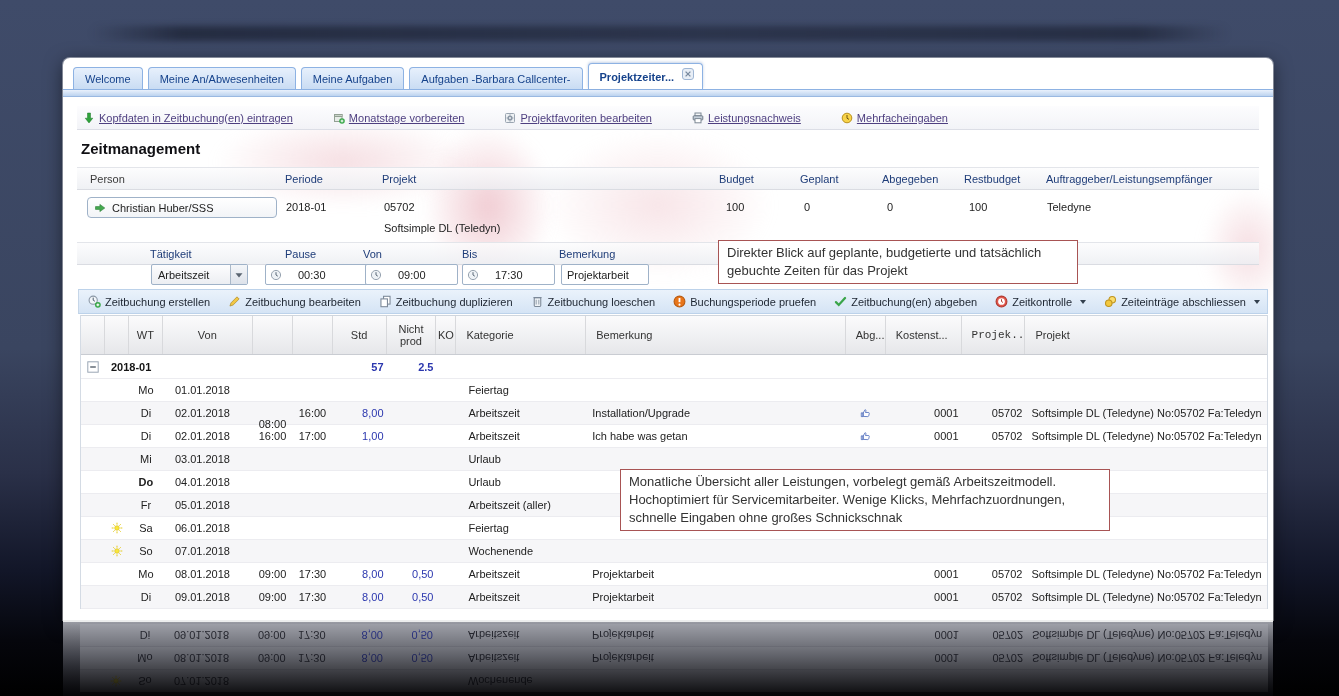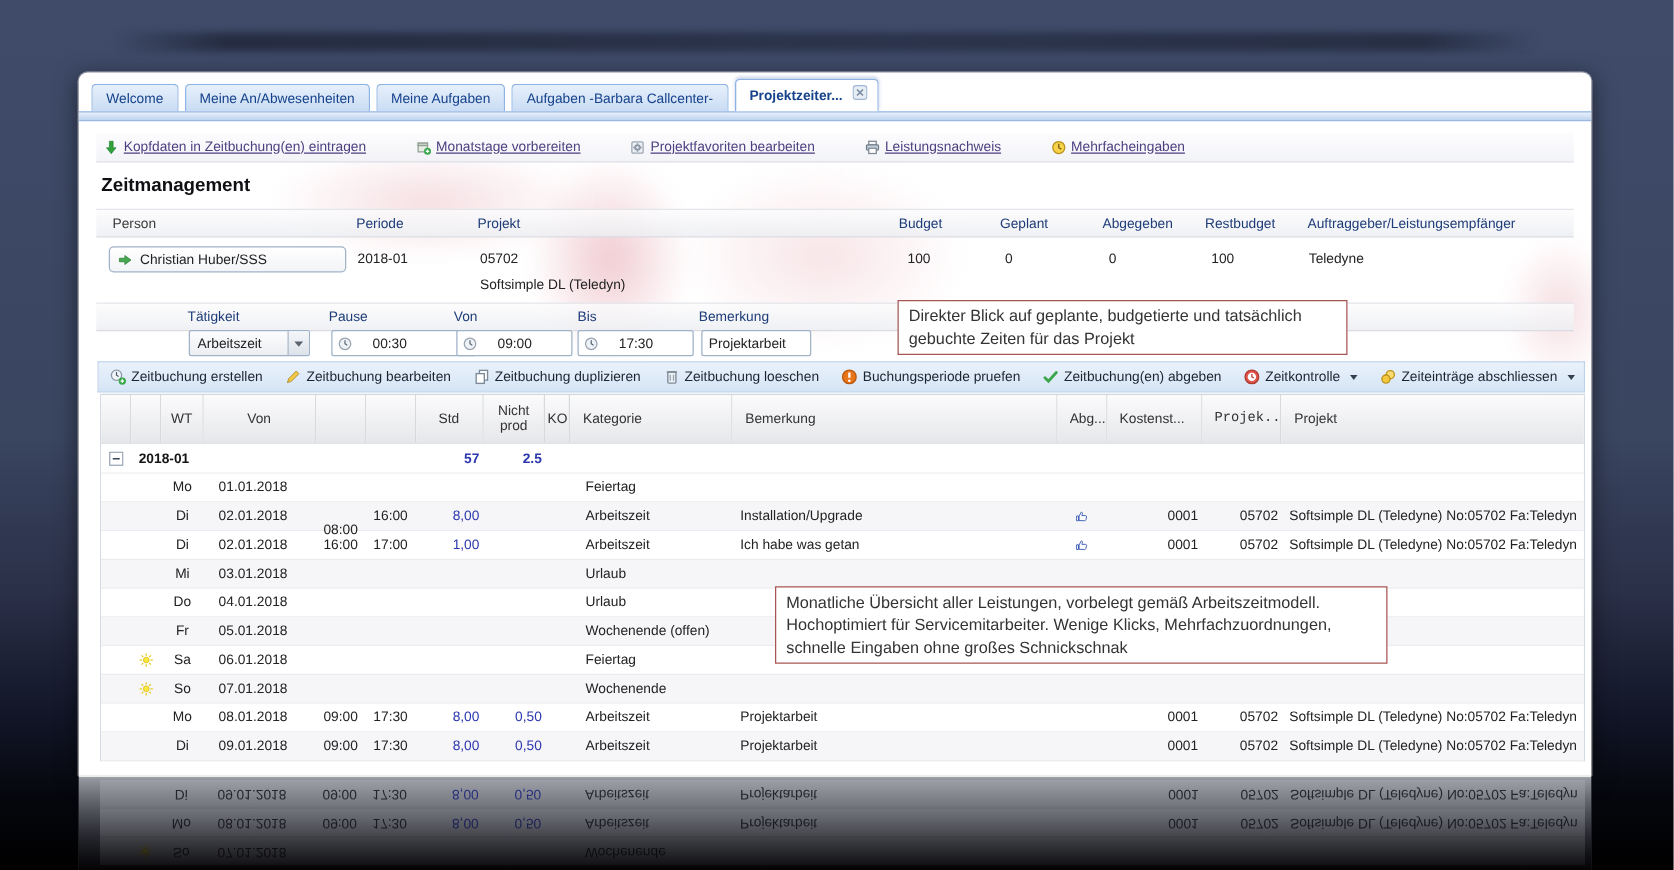--- a/index.html
+++ b/index.html
@@ -228,21 +228,21 @@
     <span class="val" style="left:321px;top:143px">05702</span>
     <span class="val" style="left:321px;top:164px">Softsimple DL (Teledyn)</span>
     <span class="val" style="left:663px;top:143px">100</span>
     <span class="val" style="left:741px;top:143px">0</span>
     <span class="val" style="left:824px;top:143px">0</span>
     <span class="val" style="left:906px;top:143px">100</span>
     <span class="val" style="left:984px;top:143px">Teledyne</span>
 
     <div class="band band2">
       <span class="lab" style="left:73px">Tätigkeit</span>
-      <span class="lab" style="left:186px">Pause</span>
+      <span class="lab" style="left:208px">Pause</span>
       <span class="lab" style="left:286px">Von</span>
       <span class="lab" style="left:385px">Bis</span>
       <span class="lab" style="left:482px">Bemerkung</span>
     </div>
 
     <div class="field select" style="left:88px;width:97px">
       <span>Arbeitszeit</span>
       <span class="chev">
           <span class="ic">
             <svg viewBox="0 0 12 12">
@@ -482,21 +482,21 @@
             <div class="tc pl10" style="width: 130px;">Urlaub</div>
             <div class="tc pl6" style="width: 260px;"></div>
             <div class="tc c" style="width: 40px;"></div>
             <div class="tc r" style="width: 76px;"></div>
             <div class="tc r" style="width: 64px;"></div>
             <div class="tc pl6" style="width: 242px;"></div>
           </div>
           <div class="trow">
             <div class="tc" style="width: 24px;"></div>
             <div class="tc c" style="width: 24px;"></div>
-            <div class="tc c" style="width: 34px;">Do</div>
+            <div class="tc c" style="width: 34px; font-weight: bold;">Do</div>
             <div class="tc pl10" style="width: 90px;">04.01.2018</div>
             <div class="tc pl6" style="width: 40px;"></div>
             <div class="tc pl6" style="width: 40px;"></div>
             <div class="tc r num" style="width: 54px;"></div>
             <div class="tc r num" style="width: 50px;"></div>
             <div class="tc" style="width: 20px;"></div>
             <div class="tc pl10" style="width: 130px;">Urlaub</div>
             <div class="tc pl6" style="width: 260px;"></div>
             <div class="tc c" style="width: 40px;"></div>
             <div class="tc r" style="width: 76px;"></div>
@@ -506,21 +506,21 @@
           <div class="trow alt">
             <div class="tc" style="width: 24px;"></div>
             <div class="tc c" style="width: 24px;"></div>
             <div class="tc c" style="width: 34px;">Fr</div>
             <div class="tc pl10" style="width: 90px;">05.01.2018</div>
             <div class="tc pl6" style="width: 40px;"></div>
             <div class="tc pl6" style="width: 40px;"></div>
             <div class="tc r num" style="width: 54px;"></div>
             <div class="tc r num" style="width: 50px;"></div>
             <div class="tc" style="width: 20px;"></div>
-            <div class="tc pl10" style="width: 130px;">Wochenende (offen)</div>
+            <div class="tc pl10" style="width: 130px;">Arbeitszeit (aller)</div>
             <div class="tc pl6" style="width: 260px;"></div>
             <div class="tc c" style="width: 40px;"></div>
             <div class="tc r" style="width: 76px;"></div>
             <div class="tc r" style="width: 64px;"></div>
             <div class="tc pl6" style="width: 242px;"></div>
           </div>
           <div class="trow">
             <div class="tc" style="width: 24px;"></div>
             <div class="tc c" style="width: 24px;">
               <span class="ic">

